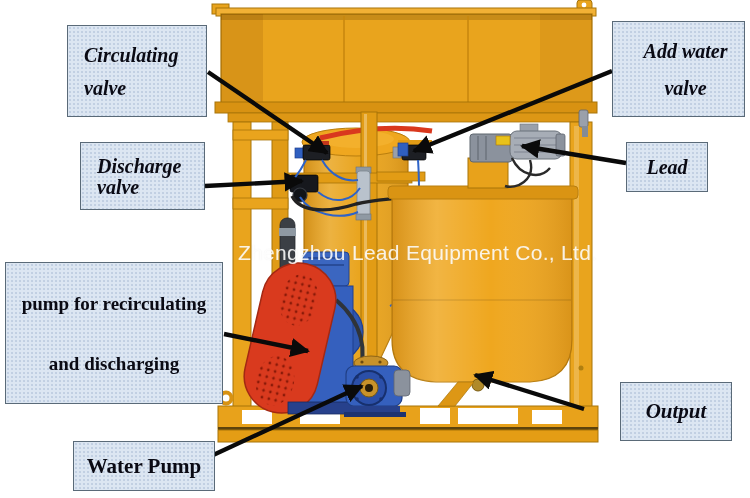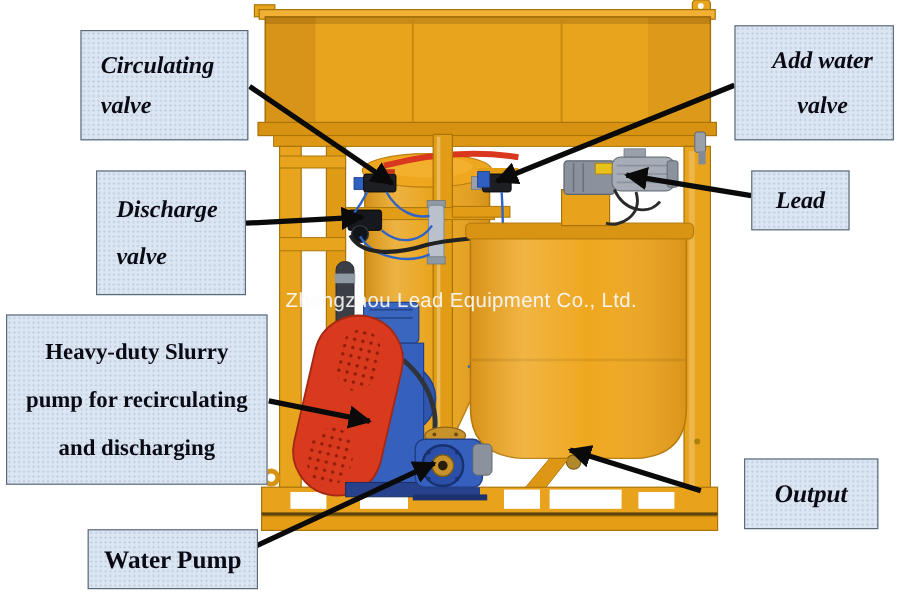--- a/index.html
+++ b/index.html
@@ -16,21 +16,21 @@
     --label-text:#0A0A14;
   }
   *{margin:0;padding:0;box-sizing:border-box;}
   body{background:#fff;font-family:"Liberation Serif",serif;}
   .stage{position:relative;width:750px;height:498px;background:#ffffff;overflow:hidden;}
   .layer{position:absolute;left:0;top:0;width:750px;height:498px;}
   svg{display:block;}
   .watermark{
     position:absolute;left:238px;top:241px;
     font-family:"Liberation Sans",sans-serif;
-    font-size:17px;font-weight:500;letter-spacing:.3px;
+    font-size:21px;font-weight:500;letter-spacing:.3px;
     color:rgba(255,255,255,0.85);
     text-shadow:0 0 1px rgba(200,200,200,0.25);
     white-space:nowrap;pointer-events:none;
   }
   .label-box{
     position:absolute;
     background:var(--label-fill);
     background-image:radial-gradient(rgba(125,150,185,.28) 1px, transparent 1px);
     background-size:4px 4px;
     border:1.6px solid var(--label-border);
@@ -232,36 +232,35 @@
       <line x1="196" y1="463" x2="362" y2="386" marker-end="url(#ah)"></line>
       <line x1="584" y1="409" x2="475" y2="375" marker-end="url(#ah)"></line>
     </g>
   </svg>
 
   <div class="label-box italic align-left fs20 pad-l" style="left:67px;top:25px;width:140px;height:92px;">
     <div class="line">Circulating</div>
     <div class="line">valve</div>
   </div>
 
-  <div class="label-box italic align-left fs20 pad-l" style="left:80px;top:142px;width:125px;height:104px;">
+  <div class="label-box italic align-left fs20 pad-l" style="left:80px;top:142px;width:125px;height:68px;">
     <div class="line">Discharge</div>
     <div class="line">valve</div>
   </div>
 
   <div class="label-box italic align-center fs20 pad-c" style="left:612px;top:21px;width:133px;height:96px;padding-left:20px;">
     <div class="line">Add water</div>
     <div class="line">valve</div>
   </div>
 
   <div class="label-box italic align-center fs20 pad-c" style="left:626px;top:142px;width:82px;height:50px;">
     <div class="line">Lead</div>
   </div>
 
   <div class="label-box align-center fs19 pad-c" style="left:5px;top:262px;width:218px;height:142px;">
-    <div class="line">Heavy-duty Slurry</div>
     <div class="line">pump for recirculating</div>
     <div class="line">and discharging</div>
   </div>
 
   <div class="label-box align-center fs21 pad-c" style="left:73px;top:441px;width:142px;height:50px;">
     <div class="line">Water Pump</div>
   </div>
 
   <div class="label-box italic align-center fs21 pad-c" style="left:584px;top:382px;width:112px;height:59px;margin-left:36px;">
     <div class="line">Output</div>

